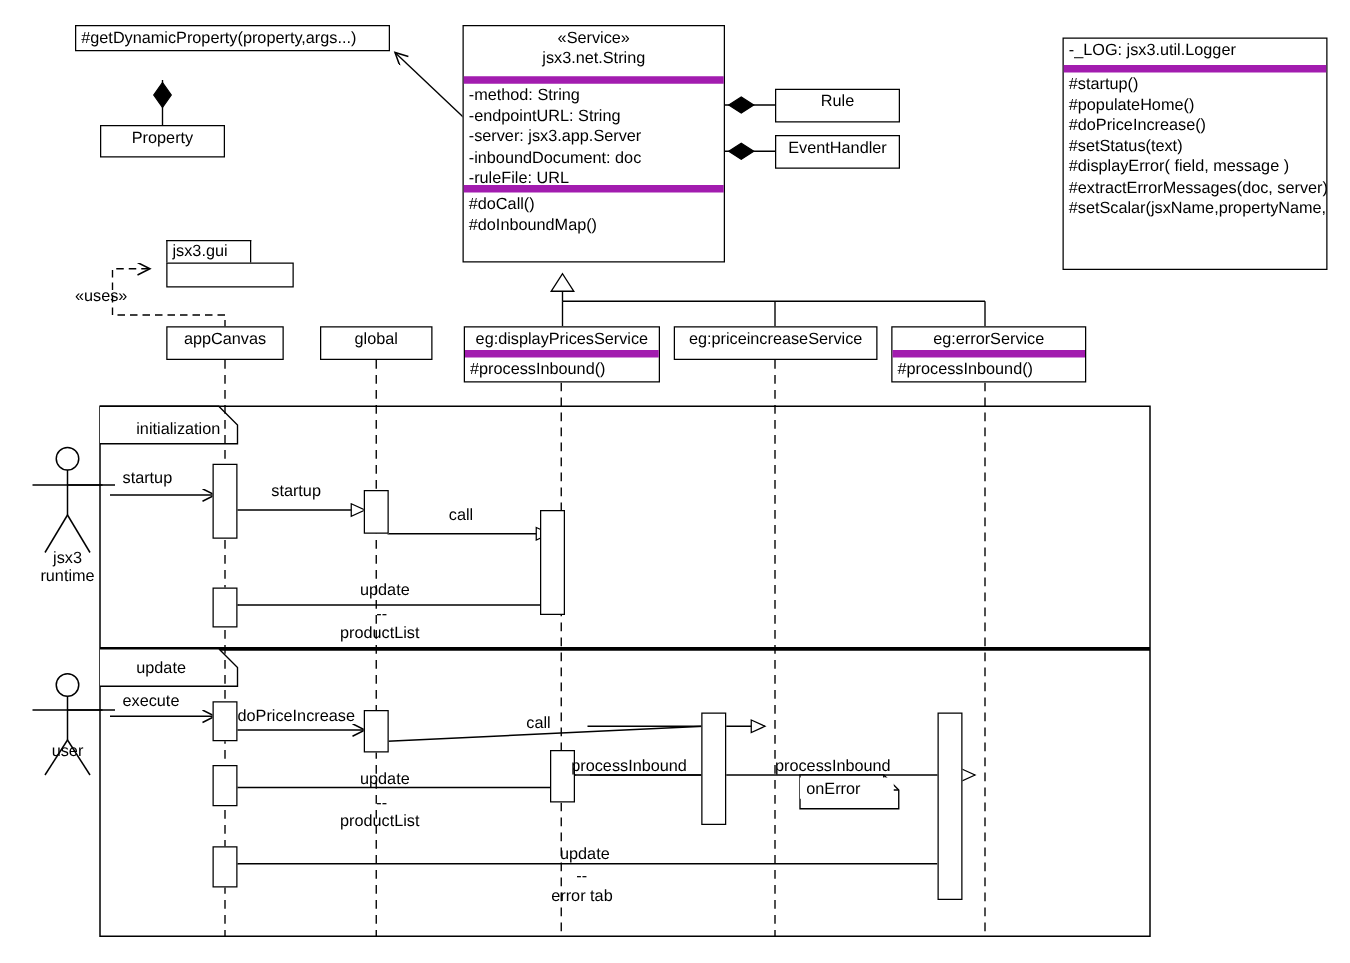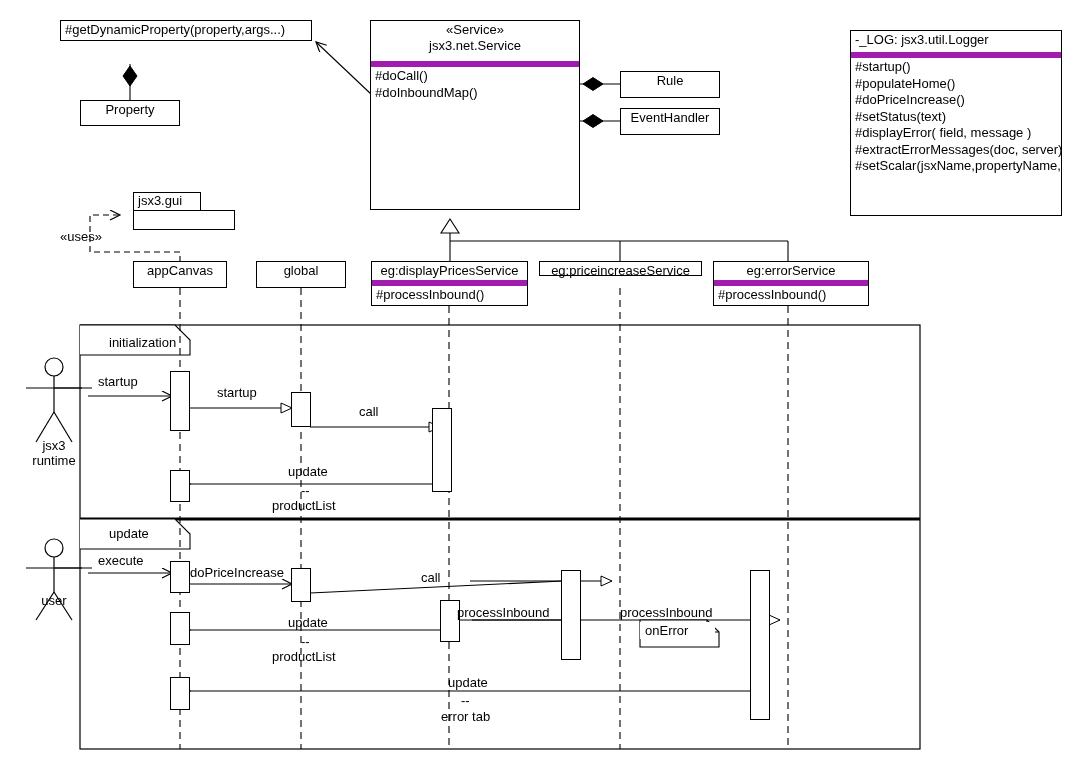--- a/index.html
+++ b/index.html
@@ -239,21 +239,28 @@
     <div class="compartment left cls-member">#getDynamicProperty(property,args...)</div>
   </div>
 
   <div class="uml-box" style="left:80px; top:100px; width:100px; height:26px;">
     <div class="compartment center cls-name">Property</div>
   </div>
 
   <div class="uml-box" style="left:370px; top:20px; width:210px; height:190px;">
     <div class="compartment center" style="height:40px;">
       <div class="cls-name">«Service»</div>
-      <div class="cls-name">jsx3.net.Service</div>
+      <div class="cls-name">jsx3.net.String</div>
+    </div>
+    <div class="compartment left" style="height:87px;">
+      <div class="cls-member">-method: String</div>
+      <div class="cls-member">-endpointURL: String</div>
+      <div class="cls-member">-server: jsx3.app.Server</div>
+      <div class="cls-member">-inboundDocument: doc</div>
+      <div class="cls-member">-ruleFile: URL</div>
     </div>
     <div class="compartment left">
       <div class="cls-member">#doCall()</div>
       <div class="cls-member">#doInboundMap()</div>
     </div>
   </div>
 
   <div class="uml-box" style="left:620px; top:71px; width:100px; height:27px;">
     <div class="compartment center cls-name">Rule</div>
   </div>
@@ -288,21 +295,21 @@
 
   <div class="uml-box" style="left:256px; top:261px; width:90px; height:27px;">
     <div class="compartment center cls-name">global</div>
   </div>
 
   <div class="uml-box" style="left:371px; top:261px; width:157px; height:45px;">
     <div class="compartment center cls-name">eg:displayPricesService</div>
     <div class="compartment left cls-member">#processInbound()</div>
   </div>
 
-  <div class="uml-box" style="left:539px; top:261px; width:163px; height:15px;">
+  <div class="uml-box" style="left:539px; top:261px; width:163px; height:27px;">
     <div class="compartment center cls-name">eg:priceincreaseService</div>
   </div>
 
   <div class="uml-box" style="left:713px; top:261px; width:156px; height:45px;">
     <div class="compartment center cls-name">eg:errorService</div>
     <div class="compartment left cls-member">#processInbound()</div>
   </div>
 
   <div class="frame-label" style="left:88px; top:335px;">initialization</div>
   <div class="frame-label" style="left:88px; top:526px;">update</div>

